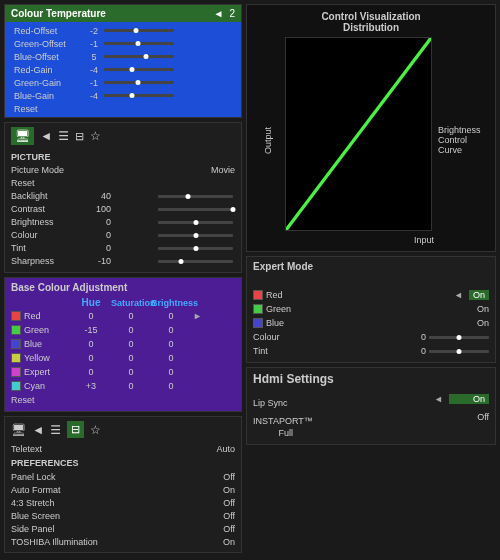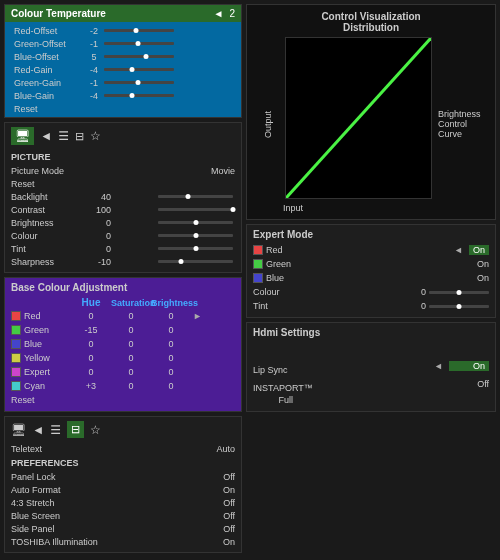--- a/index.html
+++ b/index.html
@@ -26,21 +26,21 @@
       width: 240px;
     }
     .right-col {
       display: flex;
       flex-direction: column;
       gap: 4px;
       width: 252px;
     }
     
     .ct-panel {
-      background: #0369a1;
+      background: #1d4ed8;
       border: 1px solid #333;
     }
     .ct-header {
       background: #2a6a2a;
       padding: 3px 6px;
       display: flex;
       align-items: center;
       justify-content: space-between;
     }
     .ct-body {
@@ -107,21 +107,20 @@
       padding: 2px 4px;
     }
     .section-header {
       font-size: 9px;
       font-weight: bold;
       color: #ccc;
       margin: 2px 0;
     }
     .picture-row {
       display: flex;
-      align-items: center;
       justify-content: space-between;
       min-height: 13px;
       padding: 0.5px 0;
     }
     .pic-label {
       font-size: 9px;
       color: #ccc;
       width: 65px;
     }
     .pic-value {
@@ -202,21 +201,21 @@
     .bca-arrow {
       font-size: 9px;
       color: #aaa;
       margin-left: 2px;
     }
     
     .cv-panel {
       background: #111;
       border: 1px solid #333;
       padding: 6px;
-      height: 216px;
+      height: 248px;
       display: flex;
       flex-direction: column;
       align-items: center;
     }
     .cv-title1 {
       font-size: 10px;
       font-weight: bold;
       color: #ccc;
       text-align: center;
     }
@@ -270,21 +269,21 @@
     
     .expert-panel {
       background: #1e1e1e;
       border: 1px solid #333;
       padding: 4px 6px;
     }
     .expert-title {
       font-size: 10px;
       font-weight: bold;
       color: #ccc;
-      margin-bottom: 3px;
+      margin-bottom: 16px;
     }
     .expert-row {
       display: flex;
       align-items: center;
       justify-content: space-between;
       min-height: 14px;
       padding: 0.5px 0;
     }
     .expert-label {
       font-size: 9px;
@@ -297,24 +296,24 @@
       font-size: 9px;
       color: #ccc;
     }
     
     .hdmi-panel {
       background: #1e1e1e;
       border: 1px solid #333;
       padding: 4px 6px;
     }
     .hdmi-title {
-      font-size: 10px;
+      font-size: 12px;
       font-weight: bold;
       color: #ccc;
-      margin-bottom: 19px;
+      margin-bottom: 4px;
     }
     .hdmi-row {
       display: flex;
       align-items: center;
       justify-content: space-between;
       min-height: 14px;
       padding: 0.5px 0;
     }
     .hdmi-label {
       font-size: 9px;
@@ -628,21 +627,21 @@
       <div class="cv-chart-area">
         <div class="cv-y-label" style="font-size:9px;color:#ccc;writing-mode:vertical-rl;transform:rotate(180deg);text-align:center;width:30px;">
           <span>Output</span>
         </div>
         <div style="flex:1;display:flex;flex-direction:column;">
           <div class="cv-chart" style="flex:1;background:#000;border:1px solid #333;position:relative;margin:2px;">
             <svg width="100%" height="100%" viewBox="0 0 100 100" preserveAspectRatio="none">
               <line x1="0" y1="100" x2="100" y2="0" stroke="#4af244" stroke-width="2"></line>
             </svg>
           </div>
-          <div class="cv-x-label" style="font-size:9px;color:#ccc;text-align:left;">Input</div>
+          <div class="cv-x-label" style="font-size:9px;color:#ccc;text-align:right;">Input</div>
         </div>
         <div class="cv-right-label">
           <span style="font-size:9px;color:#ccc;">Brightness</span>
           <span style="font-size:9px;color:#ccc;">Control Curve</span>
         </div>
       </div>
     </div>
 
     <div class="expert-panel">
       <div class="expert-title">Expert Mode</div>

